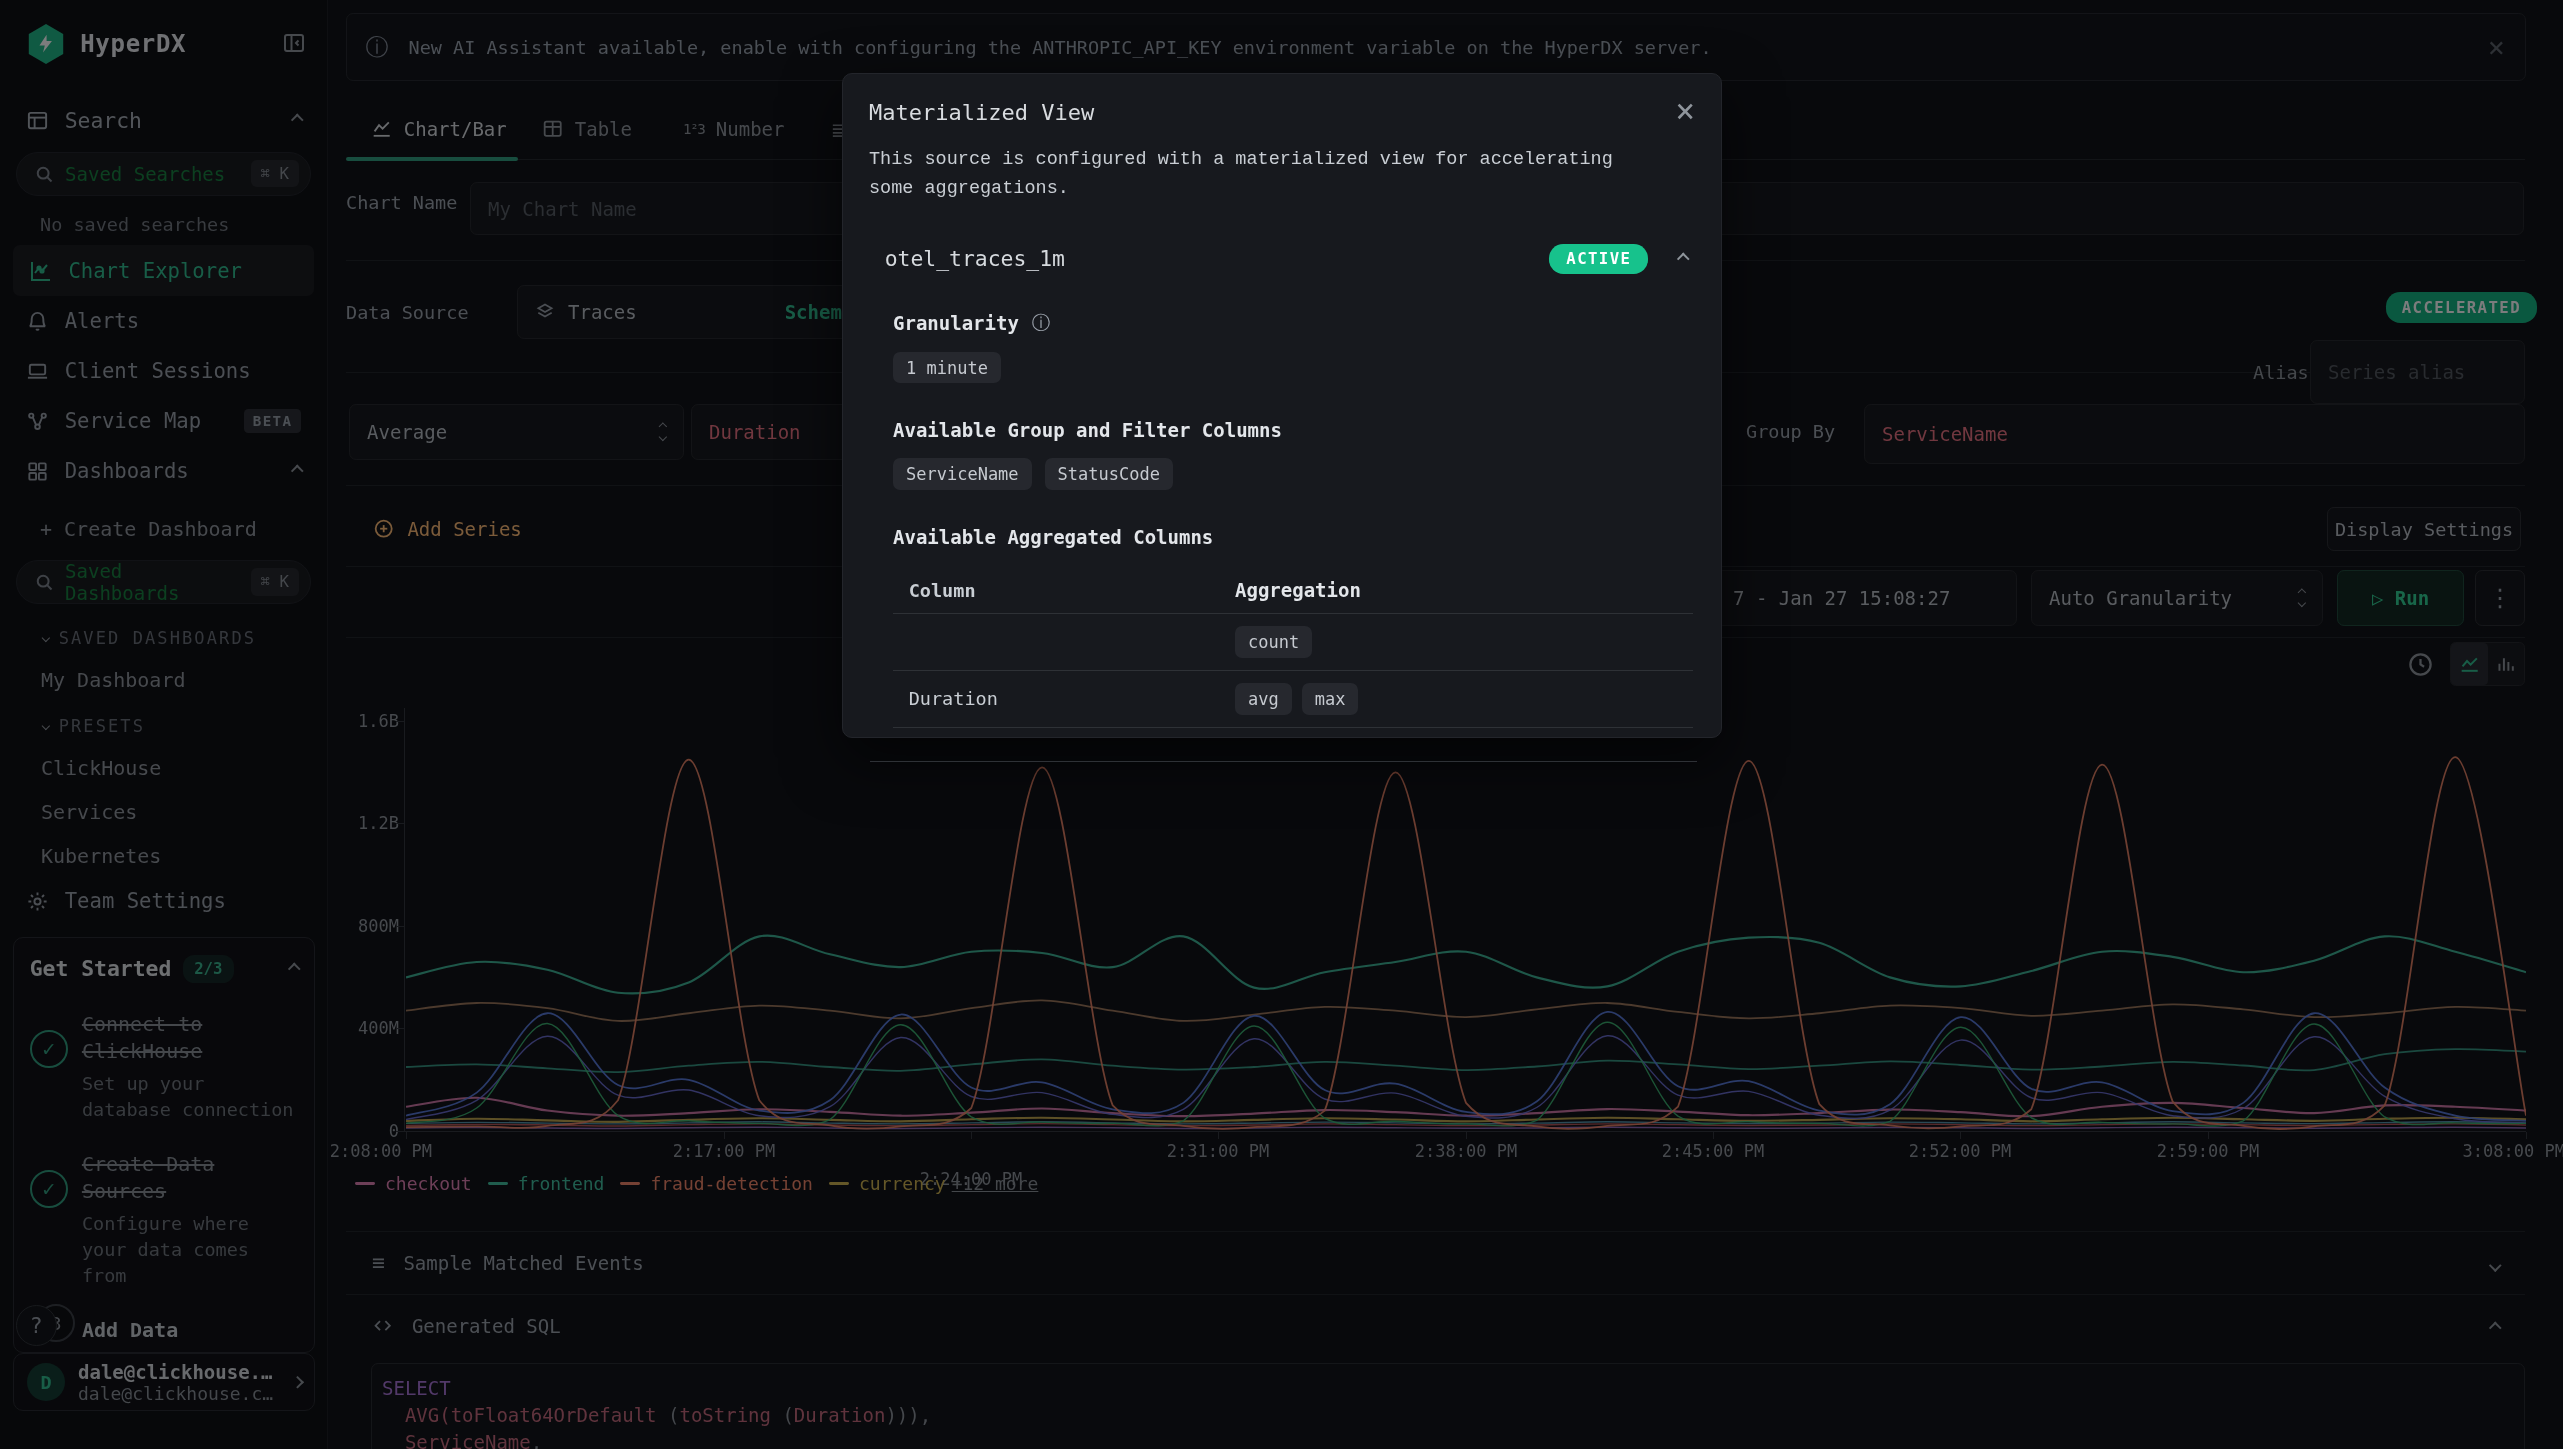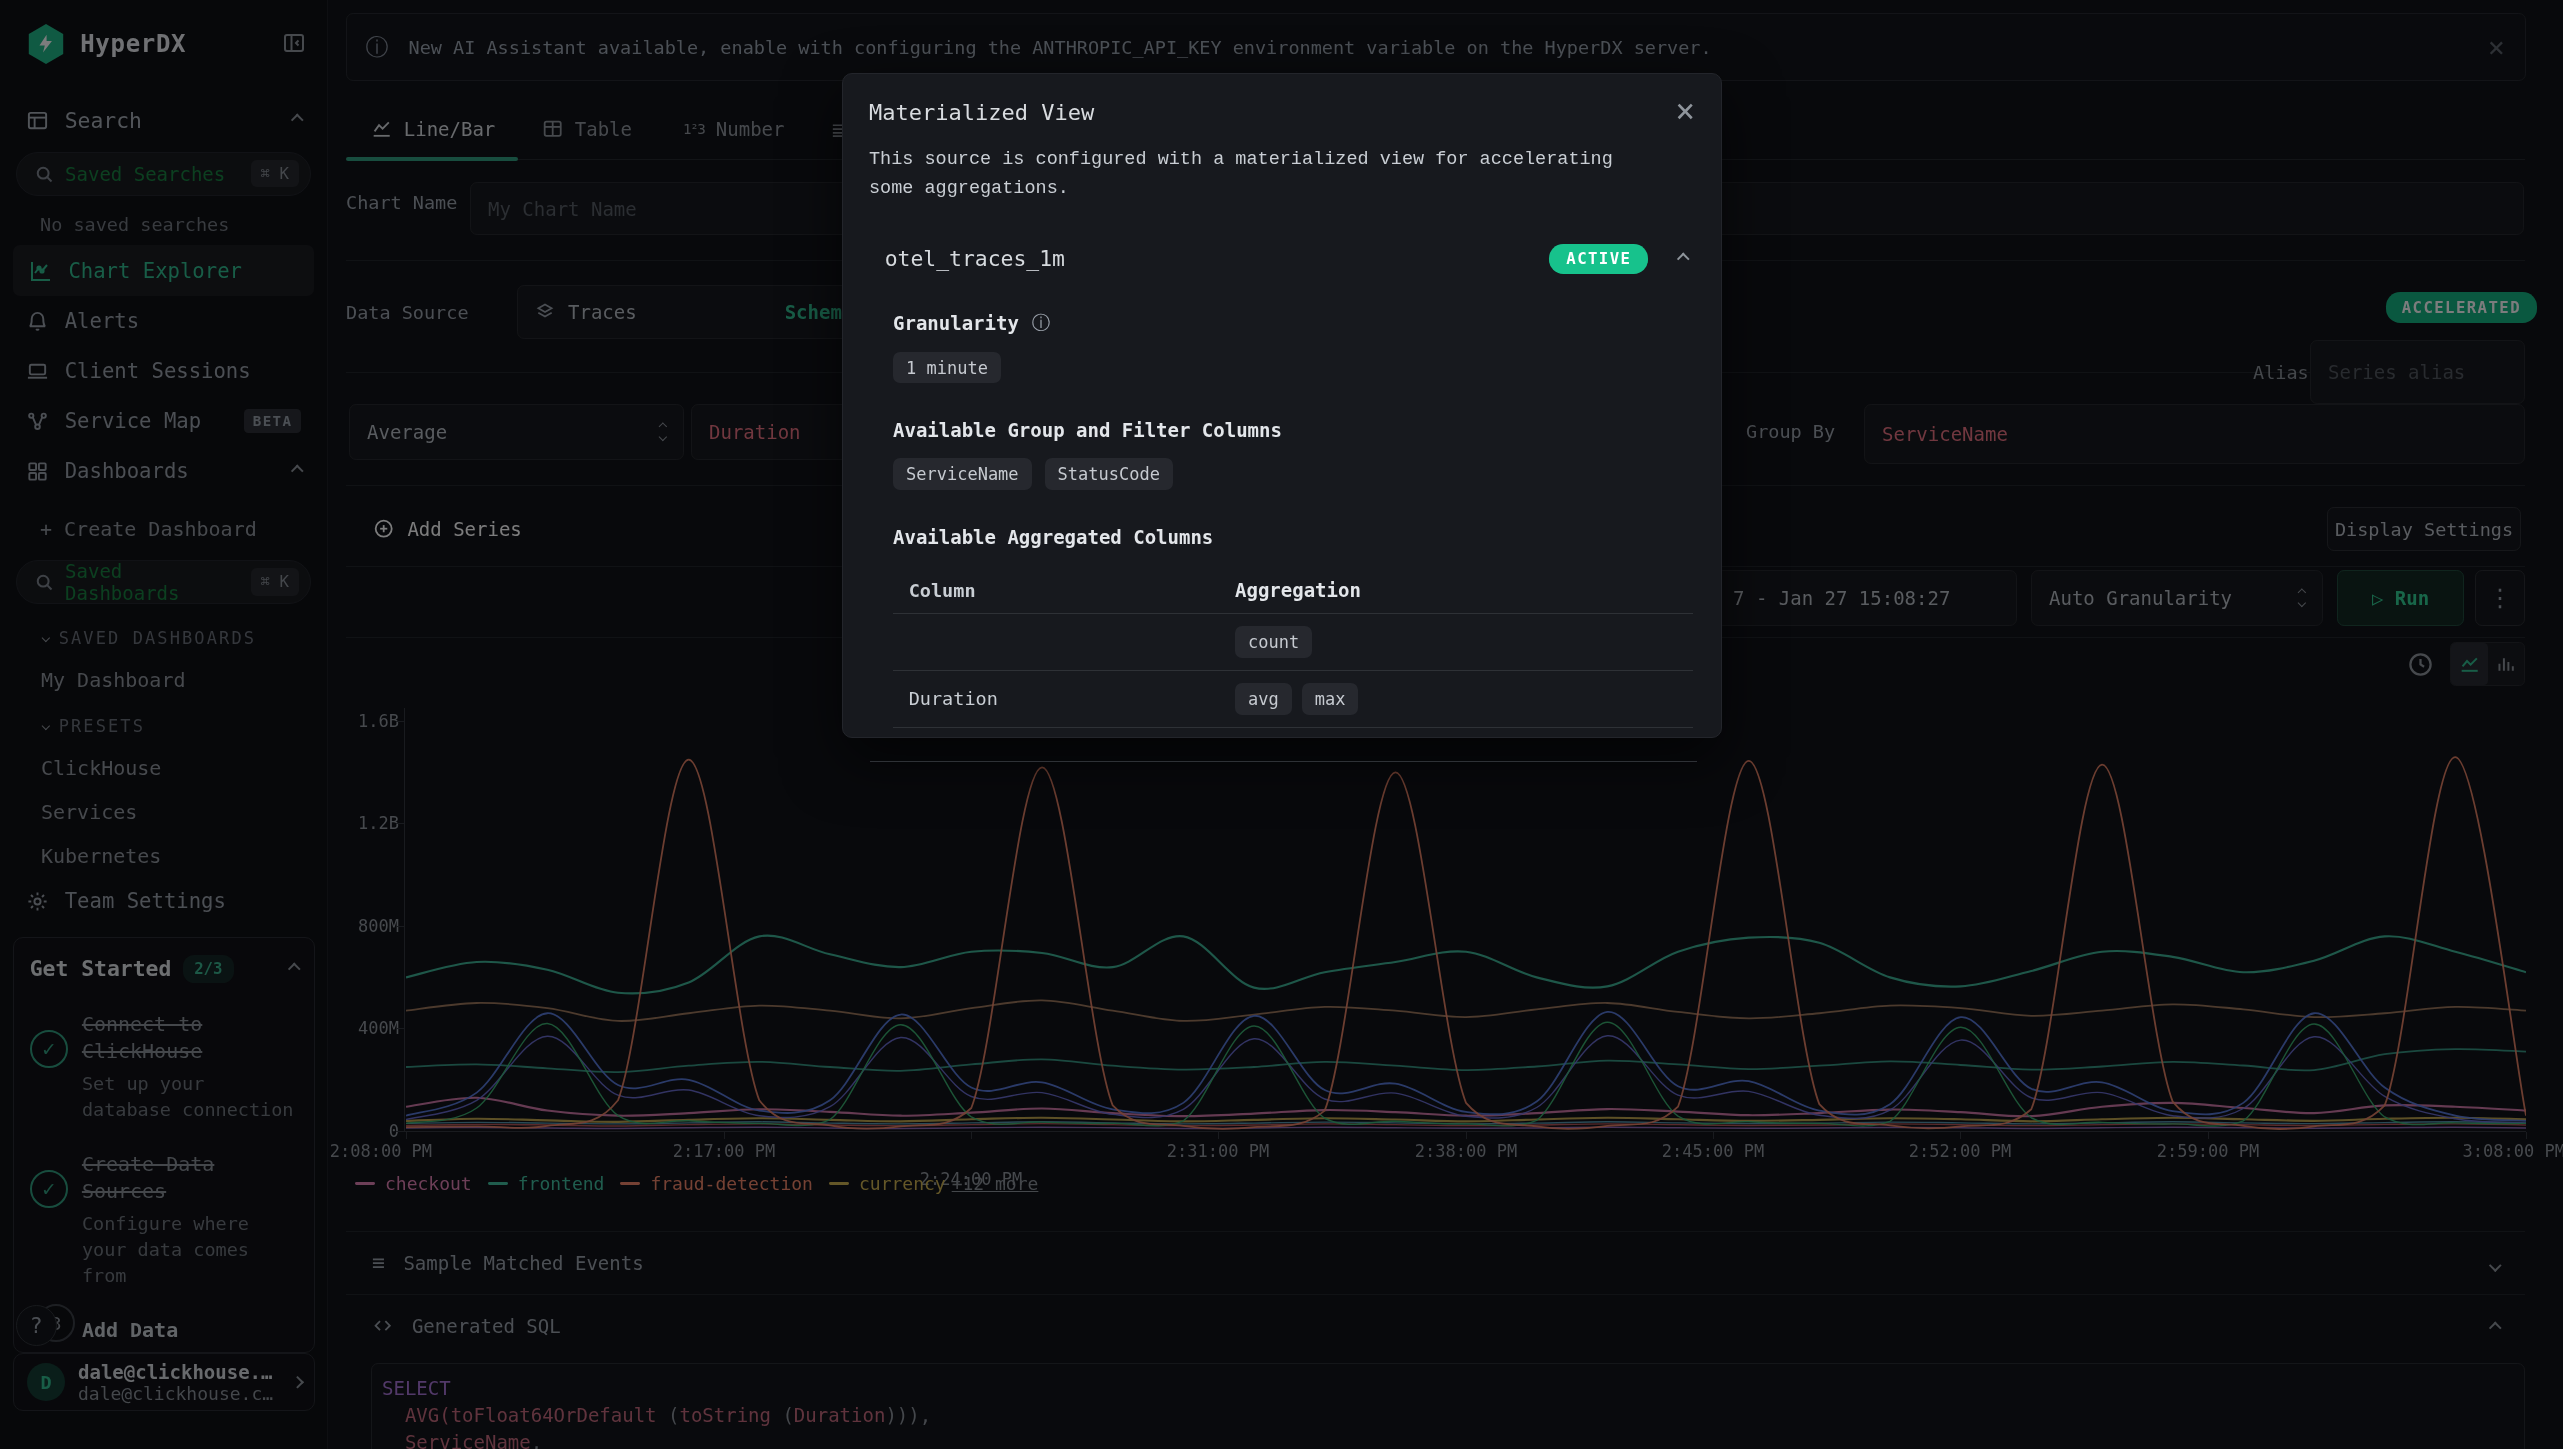--- a/index.html
+++ b/index.html
@@ -274,21 +274,21 @@
     <span class="info">ⓘ</span>
     <span class="txt">New AI Assistant available, enable with configuring the ANTHROPIC_API_KEY environment variable on the HyperDX server.</span>
     <span class="x">×</span>
   </div>
 
   <div class="tab active" style="left:43px">
     <svg width="21.4" height="21.4" viewBox="0 0 24 24" fill="none" stroke="currentColor" stroke-width="2">
         <path d="M3,20h18"></path>
         <polyline points="4,15 9,8 13,12 20,5"></polyline>
       </svg>
-    <span>Line/Bar</span>
+    <span>Chart/Bar</span>
   </div>
   <div class="tab" style="left:214px">
     <svg width="21.4" height="21.4" viewBox="0 0 24 24" fill="none" stroke="currentColor" stroke-width="2">
         <rect x="3" y="4" width="18" height="16" rx="2"></rect>
         <line x1="3" y1="10" x2="21" y2="10"></line>
         <line x1="12" y1="4" x2="12" y2="20"></line>
       </svg>
     <span>Table</span>
   </div>
   <div class="tab" style="left:355px">
@@ -332,21 +332,21 @@
   <div class="lbl abs" style="left:1925px; top:362px; color:#8a9097">Alias</div>
   <div class="input abs" style="left:1982px; top:340px; width:215px; height:64px">
     <span class="ph2" style="color:#51565c">Series alias</span>
   </div>
   <div class="lbl abs" style="left:1418px; top:421px">Group By</div>
   <div class="input abs" style="left:1536px; top:404px; width:661px; height:60px">
     <span class="red-val">ServiceName</span>
   </div>
   <div class="hdiv" style="top:485px"></div>
 
-  <div class="abs" style="left:45px; top:518px; color:#ffffff; font-size:19px; display:flex; align-items:flex-start; gap:13px">
+  <div class="abs" style="left:45px; top:518px; color:#fdba74; font-size:19px; display:flex; align-items:flex-start; gap:13px">
     <svg width="21.4" height="21.4" viewBox="0 0 24 24" fill="none" stroke="currentColor" stroke-width="2">
         <circle cx="12" cy="12" r="9"></circle>
         <line x1="12" y1="8" x2="12" y2="16"></line>
         <line x1="8" y1="12" x2="16" y2="12"></line>
       </svg>
     <span>Add Series</span>
   </div>
   <div class="btn-outline abs" style="left:1999px; top:507px; width:194px; height:44px">
     <span>Display Settings</span>
   </div>

